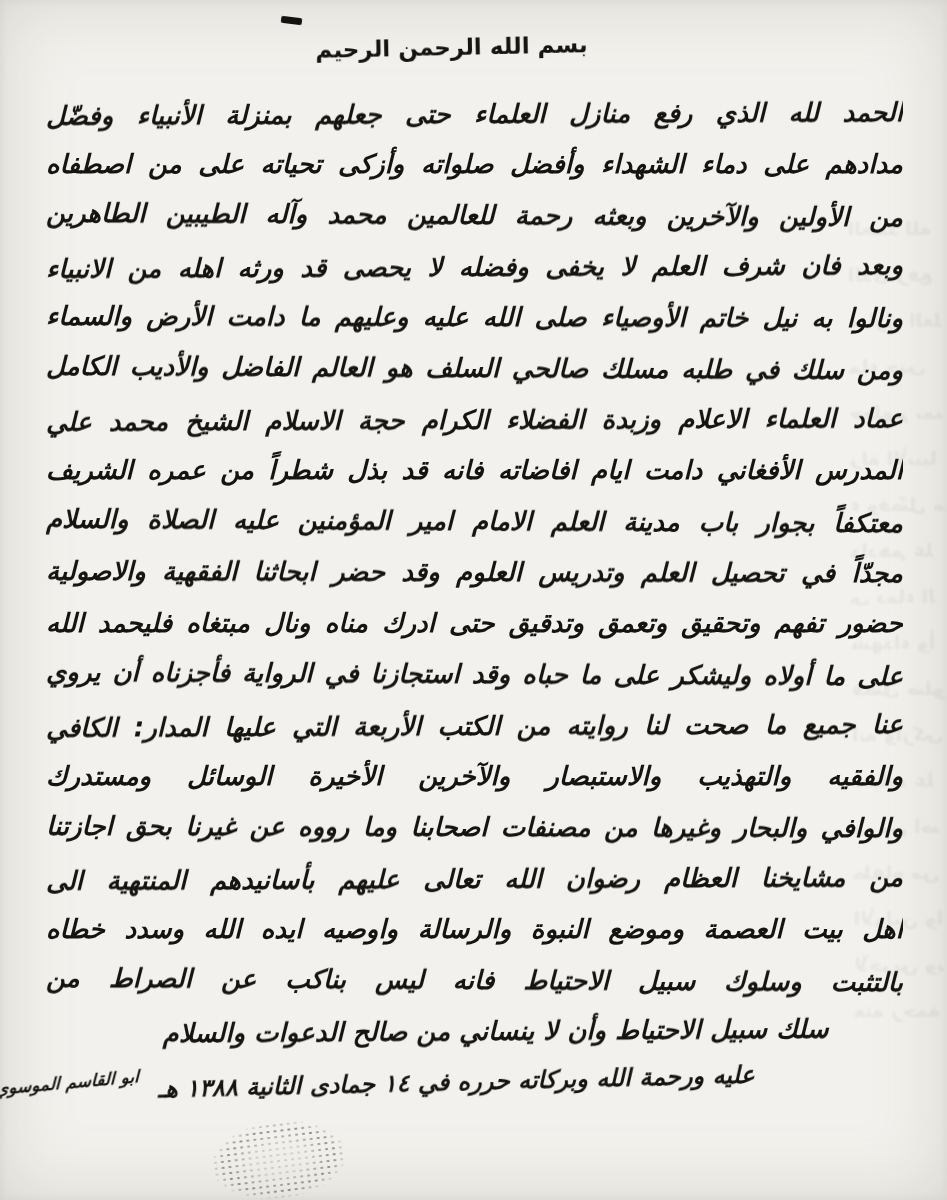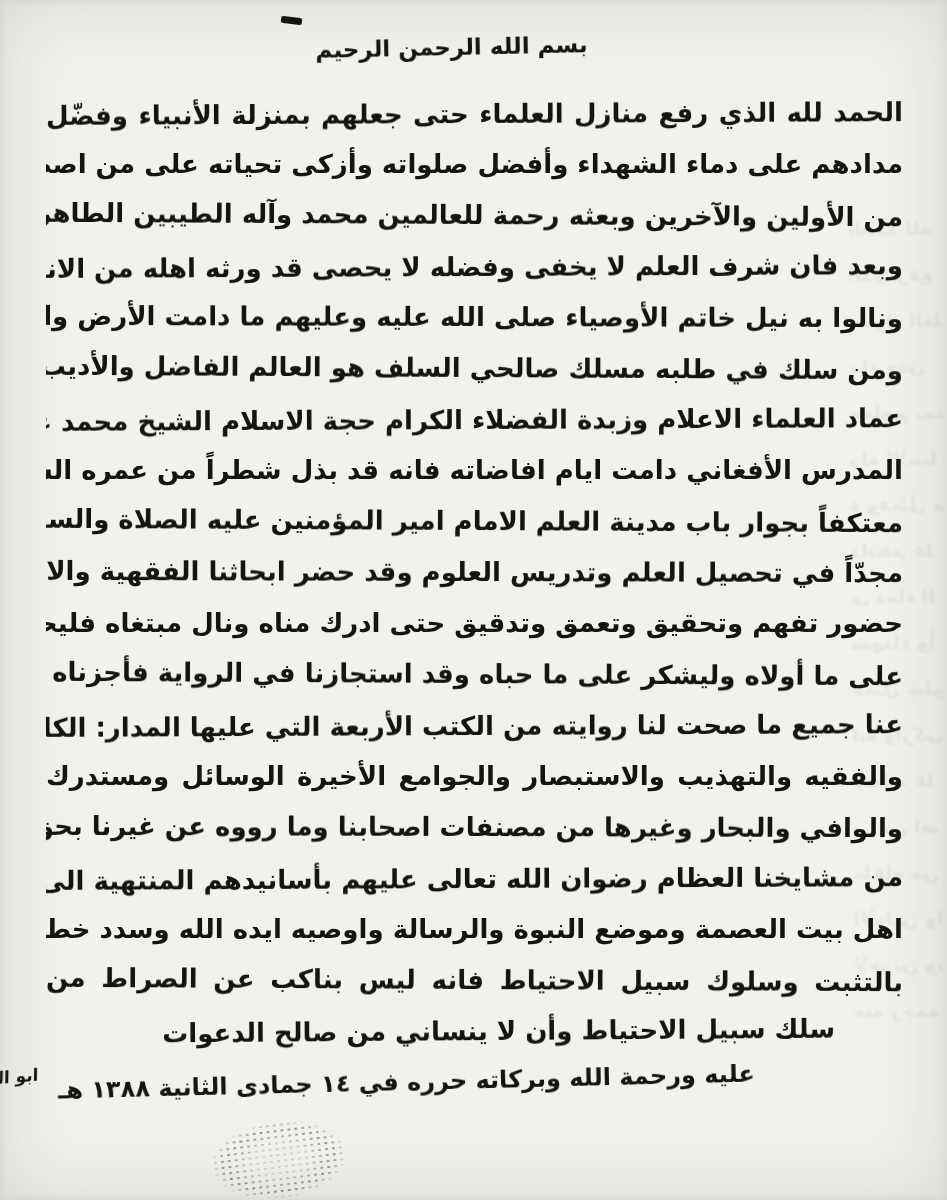--- a/index.html
+++ b/index.html
@@ -8,21 +8,21 @@
     position:relative;width:947px;height:1200px;margin:0 auto;
     background:#f2f1ed;overflow:hidden;
     box-shadow:inset 0 0 70px rgba(148,143,132,.28), inset 0 0 8px rgba(160,155,145,.18);
     font-family:"DejaVu Sans",sans-serif;color:#1e1c1a;
   }
   .ink{font-weight:700;filter:blur(.35px) contrast(1.08);}
   .basmala{
     margin-top:34px;text-align:center;font-size:23px;direction:rtl;
     transform:translateX(-22px) rotate(-1.2deg);
   }
-  .body-block{margin:28px 44px 0 46px;}
+  .body-block{margin:28px 44px 0 46px;font-style:italic;}
   .line{
     direction:rtl;font-size:26px;height:51px;line-height:50px;white-space:nowrap;
     text-align:justify;text-align-last:justify;overflow:hidden;
   }
   .line:nth-child(3n){transform:rotate(.3deg);}
   .line:nth-child(3n+1){transform:rotate(-.25deg) translateY(1px);}
   .line:nth-child(5n){transform:rotate(.15deg);}
   .line.closing{
     margin:0 68px 0 110px;text-align:center;text-align-last:center;
     transform:rotate(-.4deg);
@@ -71,21 +71,21 @@
     <div class="line ink">وبعد فان شرف العلم لا يخفى وفضله لا يحصى قد ورثه اهله من الانبياء</div>
     <div class="line ink">ونالوا به نيل خاتم الأوصياء صلى الله عليه وعليهم ما دامت الأرض والسماء</div>
     <div class="line ink">ومن سلك في طلبه مسلك صالحي السلف هو العالم الفاضل والأديب الكامل</div>
     <div class="line ink">عماد العلماء الاعلام وزبدة الفضلاء الكرام حجة الاسلام الشيخ محمد علي</div>
     <div class="line ink">المدرس الأفغاني دامت ايام افاضاته فانه قد بذل شطراً من عمره الشريف</div>
     <div class="line ink">معتكفاً بجوار باب مدينة العلم الامام امير المؤمنين عليه الصلاة والسلام</div>
     <div class="line ink">مجدّاً في تحصيل العلم وتدريس العلوم وقد حضر ابحاثنا الفقهية والاصولية</div>
     <div class="line ink">حضور تفهم وتحقيق وتعمق وتدقيق حتى ادرك مناه ونال مبتغاه فليحمد الله</div>
     <div class="line ink">على ما أولاه وليشكر على ما حباه وقد استجازنا في الرواية فأجزناه أن يروي</div>
     <div class="line ink">عنا جميع ما صحت لنا روايته من الكتب الأربعة التي عليها المدار: الكافي</div>
-    <div class="line ink">والفقيه والتهذيب والاستبصار والجوامع الأخيرة الوسائل ومستدرك</div>
+    <div class="line ink">والفقيه والتهذيب والاستبصار والآخرين الأخيرة الوسائل ومستدرك</div>
     <div class="line ink">والوافي والبحار وغيرها من مصنفات اصحابنا وما رووه عن غيرنا بحق اجازتنا</div>
     <div class="line ink">من مشايخنا العظام رضوان الله تعالى عليهم بأسانيدهم المنتهية الى</div>
     <div class="line ink">اهل بيت العصمة وموضع النبوة والرسالة واوصيه ايده الله وسدد خطاه</div>
     <div class="line ink">بالتثبت وسلوك سبيل الاحتياط فانه ليس بناكب عن الصراط من</div>
     <div class="line ink closing">سلك سبيل الاحتياط وأن لا ينساني من صالح الدعوات والسلام</div>
     <div class="date-row">
       <span class="date-text ink">عليه ورحمة الله وبركاته حرره في ١٤ جمادى الثانية ١٣٨٨ هـ</span>
       <span class="signature ink">ابو القاسم الموسوي الخوئي</span>
     </div>
   </div>

